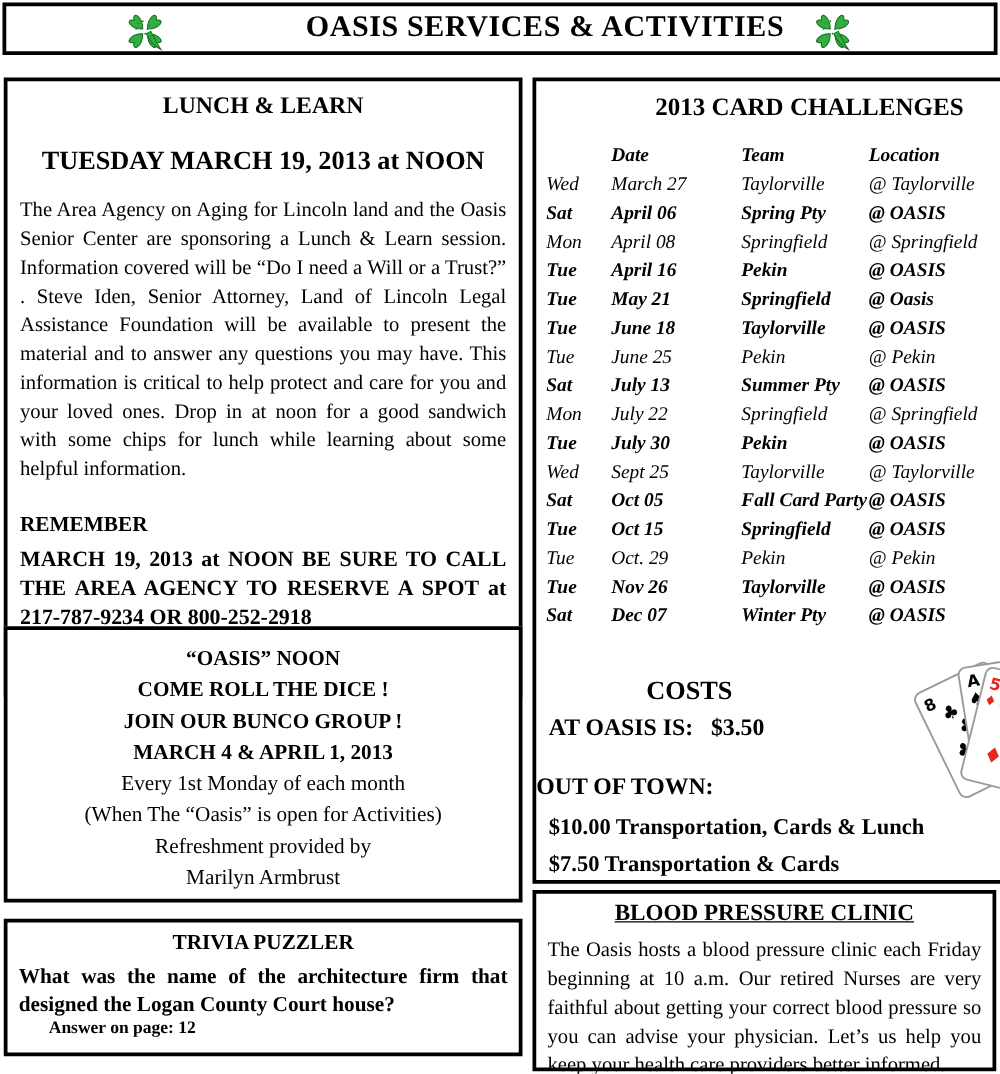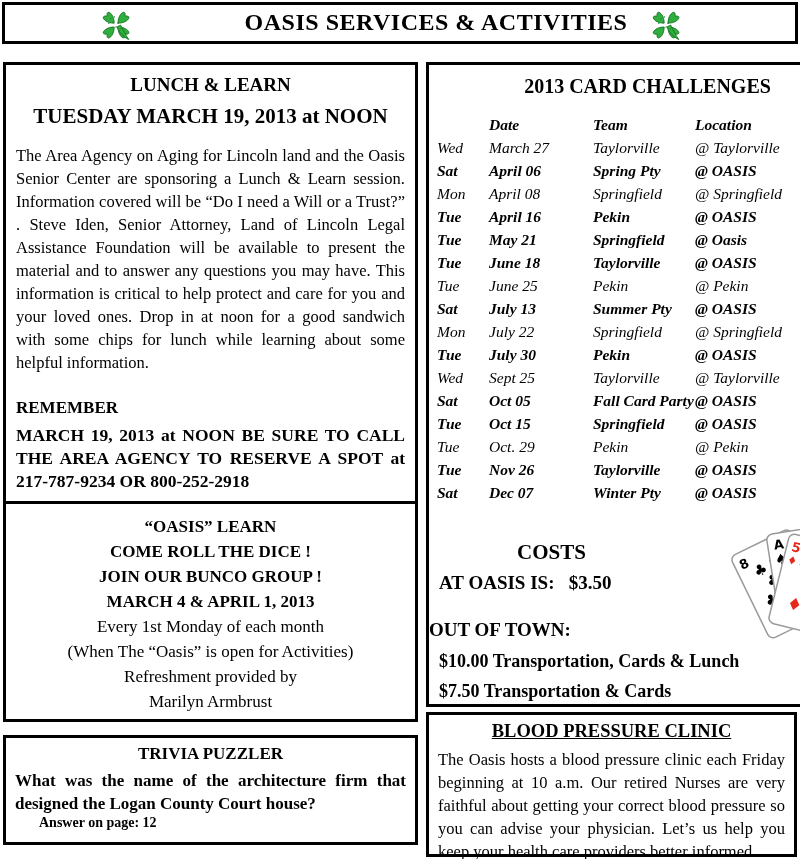--- a/index.html
+++ b/index.html
@@ -16,21 +16,21 @@
     position:absolute;left:0;right:0;top:4px;text-align:center;
     font-weight:bold;font-size:24px;letter-spacing:.5px;transform:translateX(36px);
   }
   .shamrock{position:absolute;top:2px;}
   #sh-left{left:92px;}
   #sh-right{right:108px;}
 
   
   #lunch-box{top:62px;left:3px;width:415px;height:496px;padding:6px 10px;}
   .ll-title{text-align:center;font-weight:bold;font-size:19px;margin-top:3px;}
-  .ll-sub{text-align:center;font-weight:bold;font-size:21px;margin-top:8px;}
+  .ll-sub{text-align:center;font-weight:bold;font-size:21px;margin-top:20px;}
   .ll-body{font-size:16.5px;line-height:23px;text-align:justify;margin-top:15px;}
   .ll-remember{text-align:left;font-weight:bold;font-size:17px;margin-top:24px;}
   .ll-remember-body{font-weight:bold;font-size:17.5px;line-height:23px;text-align:justify;margin-top:6px;}
 
   #bunco-box{top:501px;left:3px;width:415px;height:221px;padding-top:10px;}
   .bunco-line{text-align:center;font-size:17px;line-height:25px;}
   .bunco-line.bold{font-weight:bold;}
 
   #trivia-box{top:735px;left:3px;width:415px;height:110px;padding:6px 9px;}
   .trivia-title{text-align:center;font-weight:bold;font-size:17px;}
@@ -283,21 +283,21 @@
           <text class="cardtext" x="5" y="17" font-size="13" fill="#e8271c">5</text>
           <text class="cardtext" x="4" y="30" font-size="11" fill="#e8271c">♦</text>
         </g>
       </g>
     </svg>
   </div>
 </div>
 
 <div class="box" id="bunco-box">
   <div>
-      <div class="bunco-line bold"><span>“OASIS” LEARN</span></div>
+      <div class="bunco-line bold"><span>“OASIS” NOON</span></div>
       <div class="bunco-line bold"><span>COME ROLL THE DICE !</span></div>
       <div class="bunco-line bold"><span>JOIN OUR BUNCO GROUP !</span></div>
       <div class="bunco-line bold"><span>MARCH 4 &amp; APRIL 1, 2013</span></div>
       <div class="bunco-line"><span>Every 1st Monday of each month</span></div>
       <div class="bunco-line"><span>(When The “Oasis” is open for Activities)</span></div>
       <div class="bunco-line"><span>Refreshment provided by</span></div>
       <div class="bunco-line"><span>Marilyn Armbrust</span></div>
     </div>
 </div>
 

